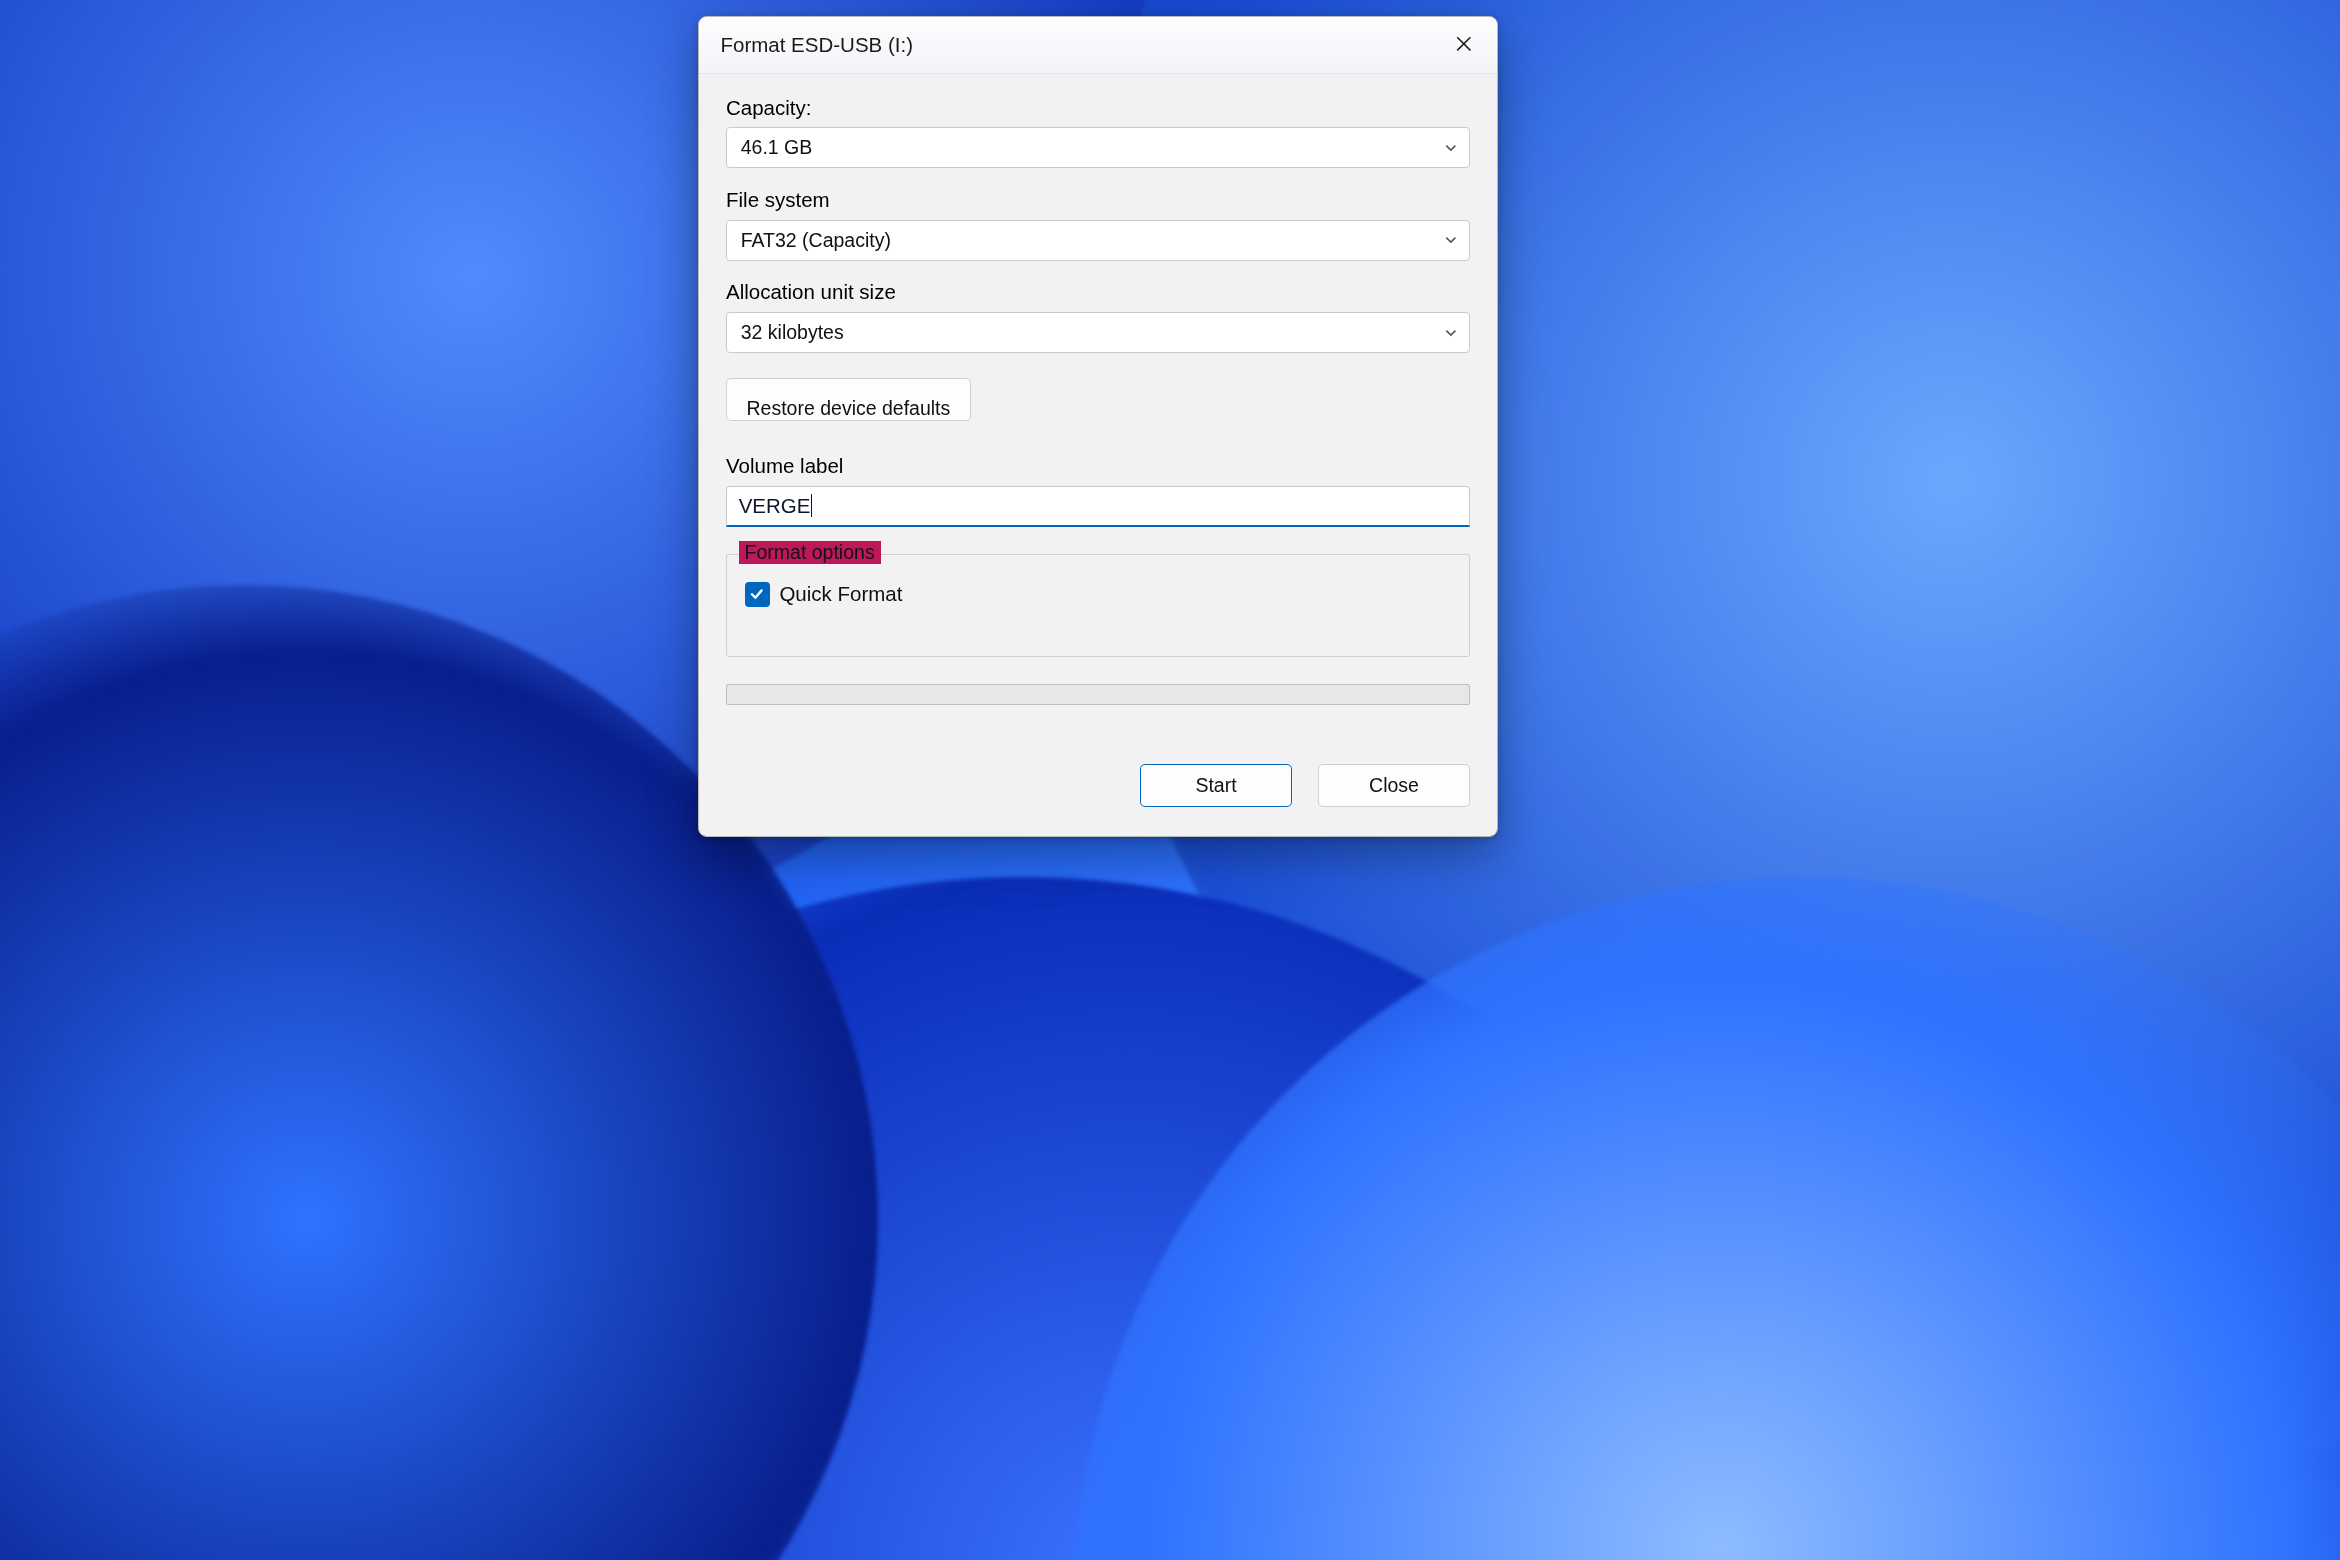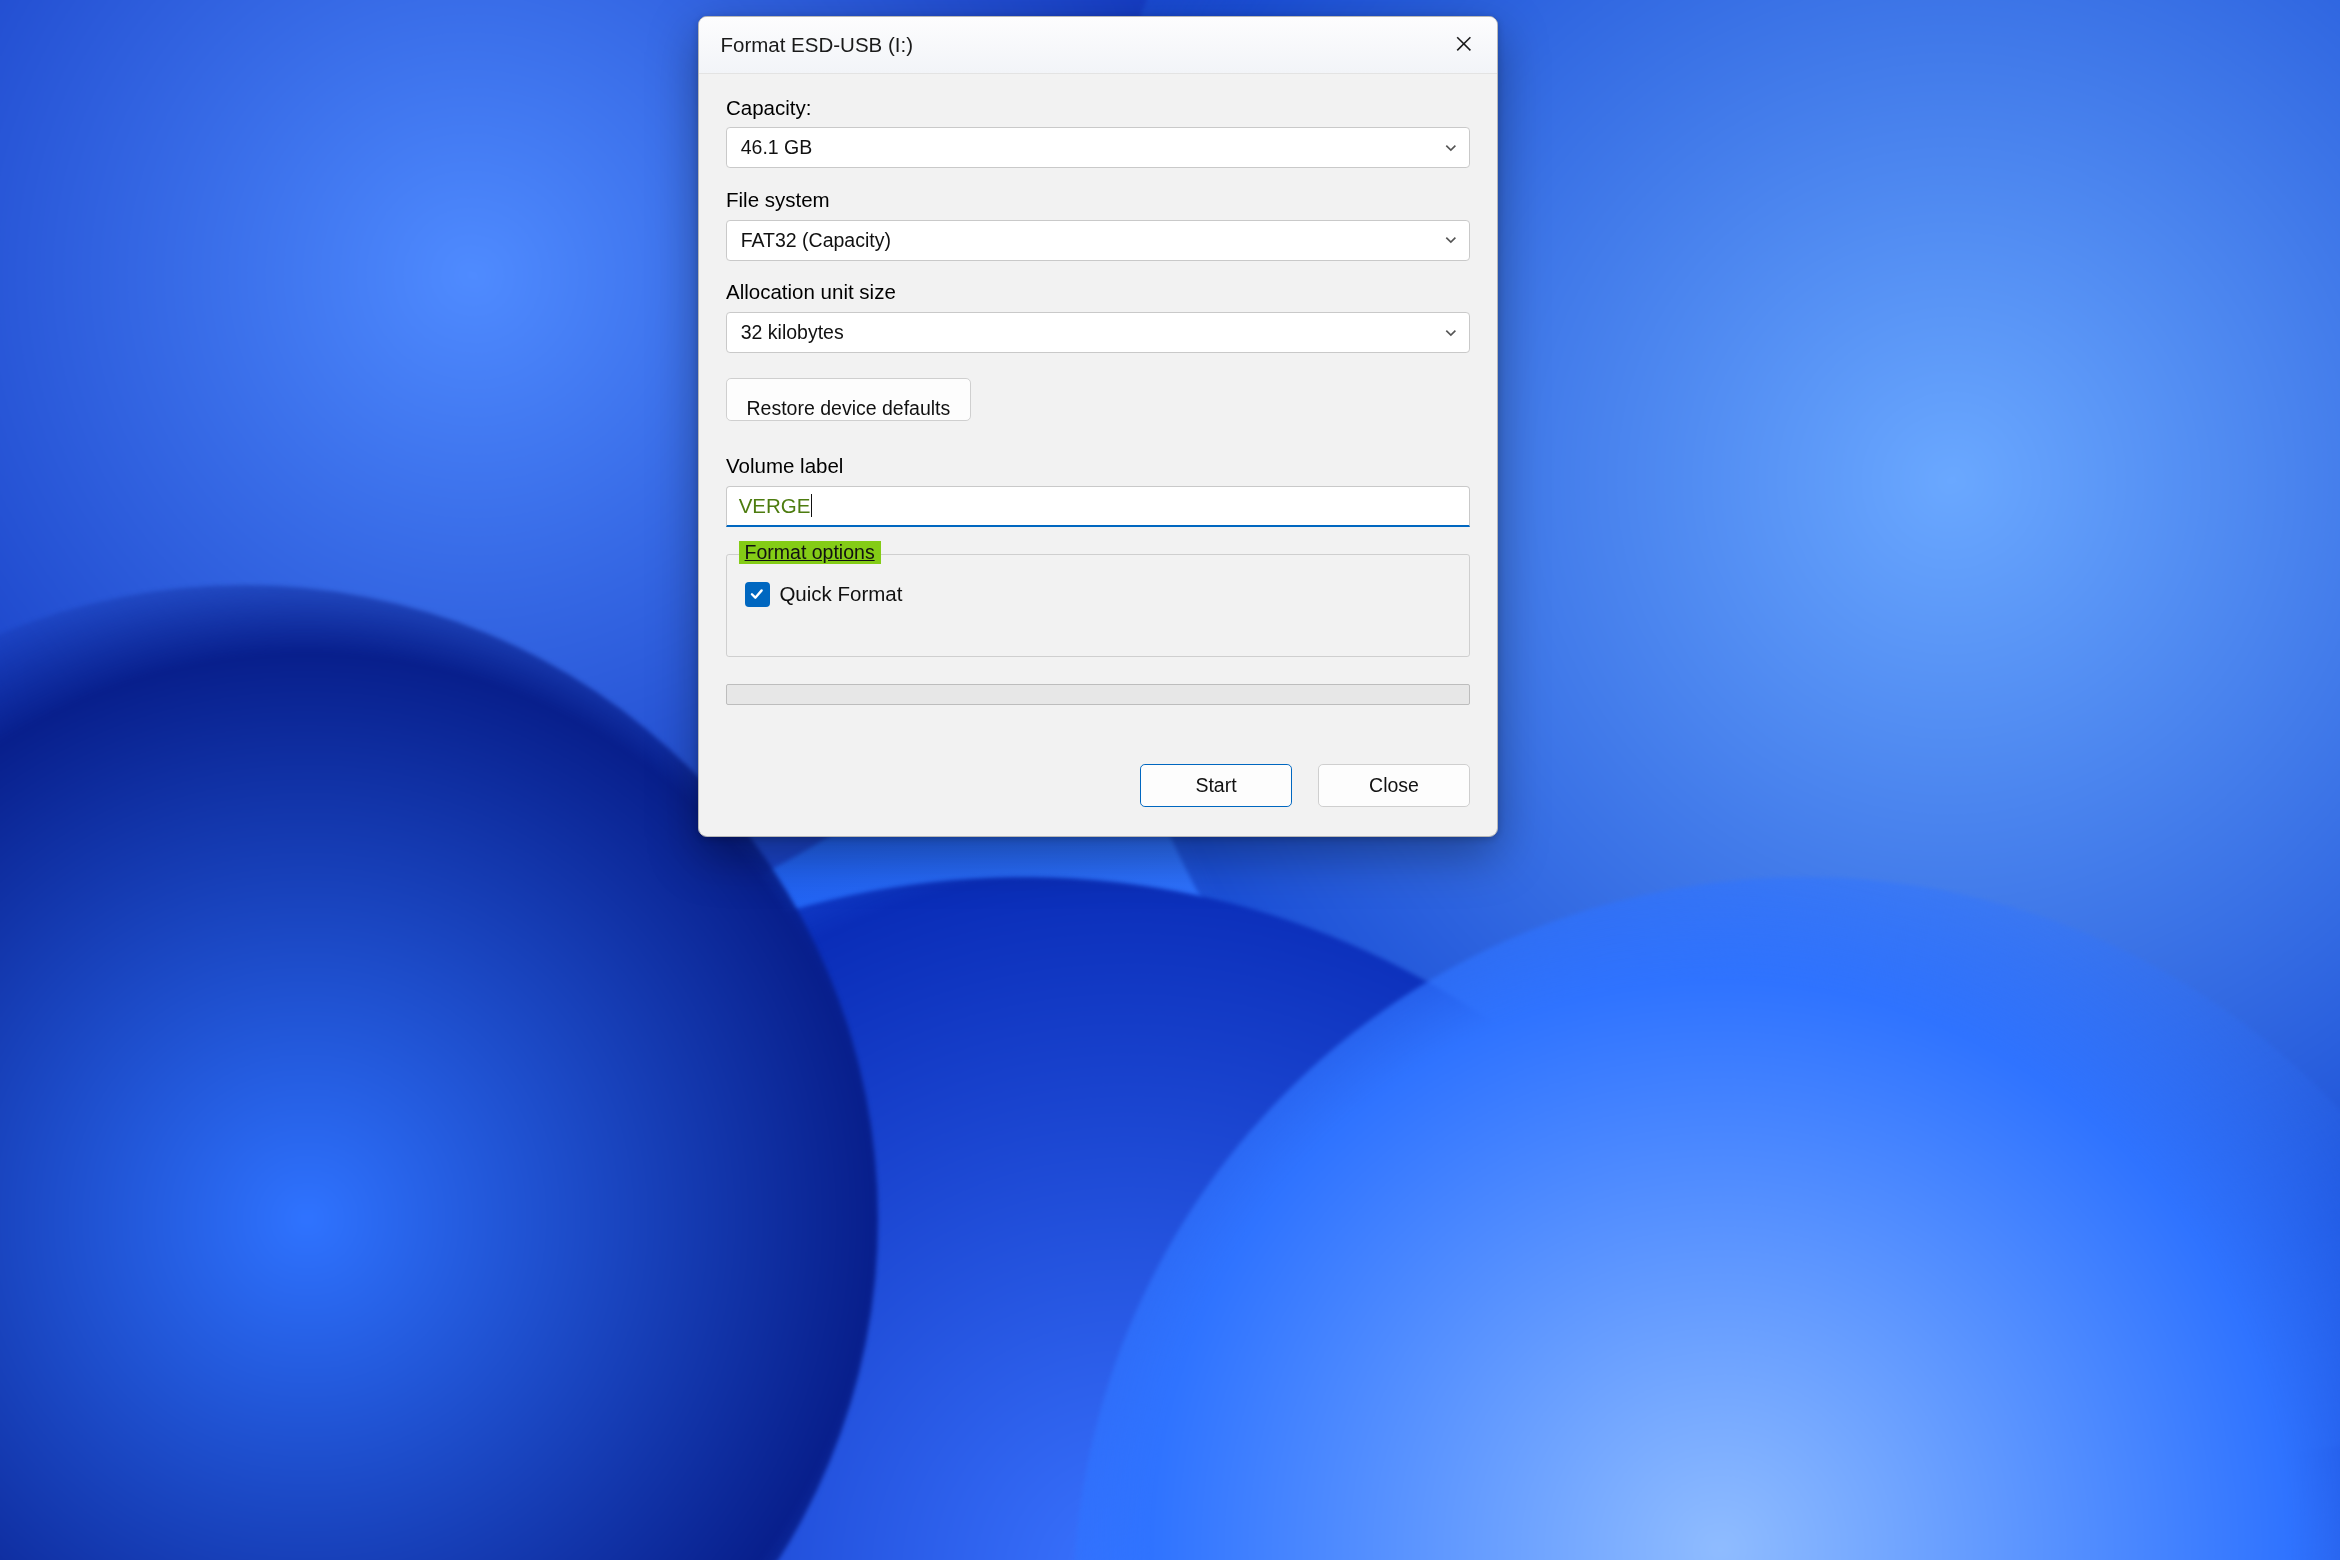--- a/index.html
+++ b/index.html
@@ -114,21 +114,21 @@
 
   .text-input {
     width: 100%;
     height: 41px;
     background: #fff;
     border: 1px solid #c9c9c9;
     border-bottom: 2px solid #0067c0;
     border-radius: 3.9px 3.9px 0 0;
     padding: 0 11.7px;
     font-size: 20.5px;
-    color: #4d7c0f;
+    color: #0f172a;
     display: flex;
     align-items: center;
   }
   .caret {
     display:inline-block;
     width:1px; height:23.4px;
     background:#111;
     margin-left:1px;
     vertical-align:middle;
     animation: blink 1s step-end infinite;
@@ -139,25 +139,24 @@
     border: 1px solid #cfcfcf;
     border-radius: 2.9px;
     padding: 27px 17.6px 49px 17.6px;
     position: relative;
     margin-top: 27px;
   }
   .groupbox .legend {
     position: absolute;
     top: -13.7px;
     left: 11.7px;
-    background: #84cc16;
+    background: #be185d;
     padding: 0 5.9px;
     font-size: 19.5px;
     color: #111;
-    text-decoration: underline;
   }
   .check-row {
     display: flex;
     align-items: center;
     gap: 9.8px;
     font-size: 20.5px;
     color: #111;
   }
   .checkbox {
     width: 25px; height: 25px;

